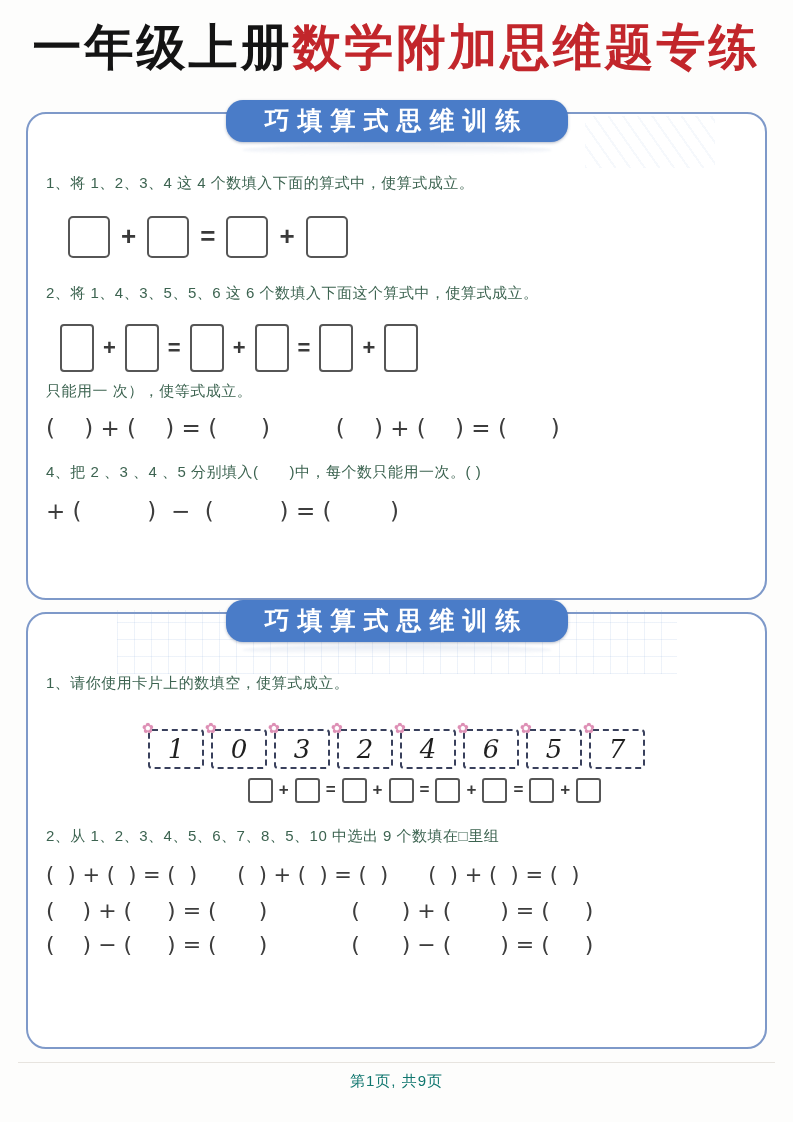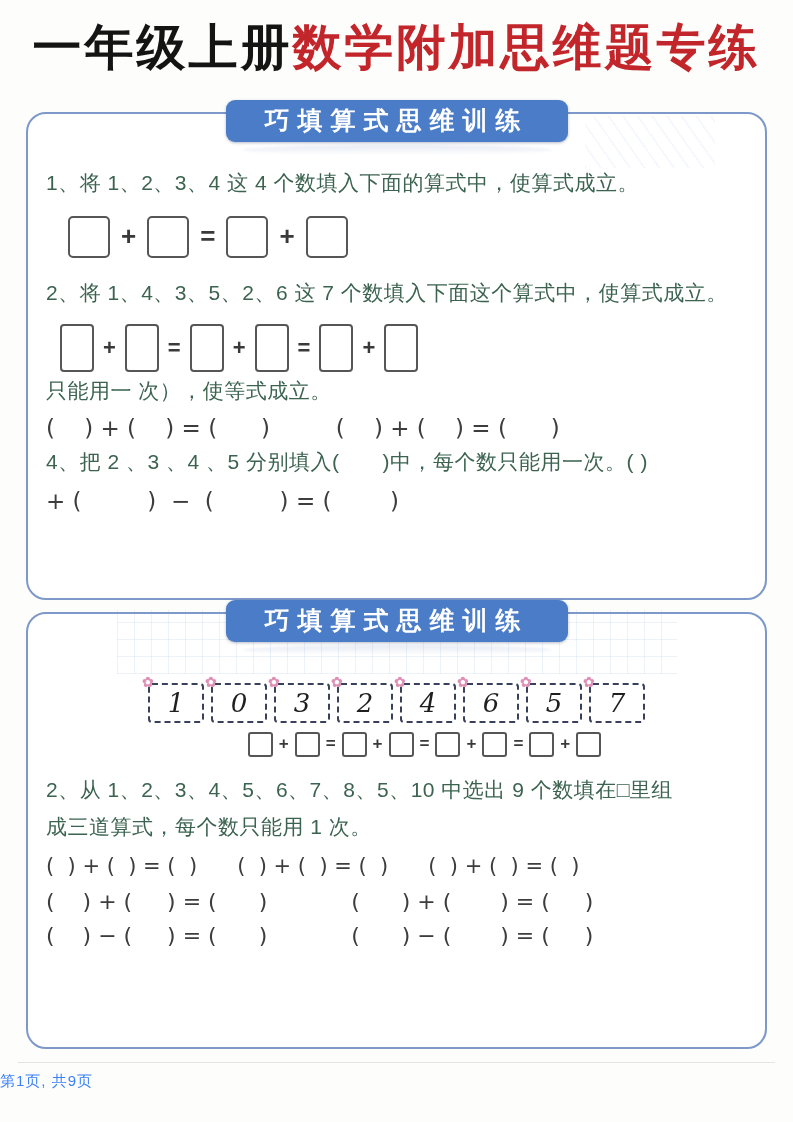--- a/index.html
+++ b/index.html
@@ -21,21 +21,21 @@
   .sec {
     margin:0 26px; background:#ffffff;
     border:2px solid #7e99c9; border-radius:20px;
     padding:0 18px 10px; position:relative;
   }
   .sec1 { margin-top:32px; height:488px; }
   .sec2 { margin-top:12px; height:437px; }
 
   .bar {
     width:342px; height:42px; margin:-14px auto 0;
-    background:#4a7cc8; border-radius:9px;
+    background:#4a7cc8; border-radius:17px;
     color:#ffffff; font-size:25px; font-weight:bold; letter-spacing:8px;
     display:flex; align-items:center; justify-content:center;
     box-shadow:0 1px 3px rgba(40,60,100,.35);
     position:relative; z-index:2; white-space:nowrap;
   }
   .reflect {
     width:310px; height:10px; margin:3px auto 0;
     background:linear-gradient(#c7d2e5, transparent);
     opacity:.45; filter:blur(1px); border-radius:50%;
   }
@@ -48,21 +48,21 @@
   }
   .wm-corner {
     position:absolute; right:50px; top:2px; width:130px; height:52px;
     z-index:1; pointer-events:none; opacity:.5;
     background:
       repeating-linear-gradient(55deg, rgba(150,180,220,.18) 0 2px, transparent 2px 12px);
   }
 
   .ptext {
     position:relative; z-index:2;
-    color:#3c6350; font-size:21px; line-height:37px; letter-spacing:.5px;
+    color:#3c6350; font-size:15px; line-height:37px; letter-spacing:.5px;
   }
   .p1t { margin-top:9px; }
 
   .row { display:flex; align-items:center; position:relative; z-index:2; }
   .row .op { color:#3a3a3a; font-weight:bold; }
   .row .sq { border:2px solid #565656; background:#fff; flex:none; }
 
   .row1 { margin:15px 0 0 22px; gap:11px; }
   .row1 .sq { width:42px; height:42px; border-radius:5px; }
   .row1 .op { font-size:26px; }
@@ -70,21 +70,21 @@
   .row2 { margin:13px 0 0 14px; gap:9px; }
   .row2 .sq { width:34px; height:48px; border-radius:4px; }
   .row2 .op { font-size:22px; }
 
   .eq {
     position:relative; z-index:2;
     font-family:"DejaVu Sans","Liberation Sans",sans-serif;
     color:#3d3d3d; font-size:23px; line-height:30px; white-space:pre;
   }
   .mt4 { margin-top:4px; } .mt6 { margin-top:6px; }
-  .mt10 { } .mt14 { margin-top:14px; } .mt16 { margin-top:16px; }
+  .mt10 { margin-top:10px; } .mt14 { margin-top:14px; } .mt16 { margin-top:16px; }
 
   .cards { display:flex; justify-content:center; gap:7px; margin-top:28px; position:relative; z-index:2; }
   .card {
     width:56px; height:40px; border:2px dashed #39405c; border-radius:4px;
     position:relative; display:flex; align-items:center; justify-content:center;
     background:#fff;
   }
   .card .digit {
     font-family:"DejaVu Serif","Liberation Serif",serif;
     font-style:italic; font-size:26px; color:#1f1f1f;
@@ -94,21 +94,21 @@
     text-shadow:0 0 1px #e8aac6;
   }
   .row3 { margin-top:9px; justify-content:center; gap:6px; transform:translateX(28px); }
   .row3 .sq { width:25px; height:25px; border-radius:3px; }
   .row3 .op { font-size:17px; }
 
   .eq-sm { font-size:21px; }
   .eq-md { font-size:22px; }
 
   .page-split { height:1px; background:#e7e4df; margin:13px 18px 0; }
-  .footer { margin-top:9px; color:#3b82f6; font-size:15px; letter-spacing:1px; }
+  .footer { text-align:center; margin-top:9px; color:#0f766e; font-size:15px; letter-spacing:1px; }
 </style>
 </head>
 <body>
 
 <div class="title">
   <span class="t-black">一年级上册</span><span class="t-red">数学附加思维题专练</span>
 </div>
 
 <div class="sec sec1">
   <div class="wm-corner"></div>
@@ -119,21 +119,21 @@
   <div class="row row1">
       <div class="sq"></div>
       <span class="op">+</span>
       <div class="sq"></div>
       <span class="op">=</span>
       <div class="sq"></div>
       <span class="op">+</span>
       <div class="sq"></div>
     </div>
 
-  <div class="ptext mt16">2、将 1、4、3、5、2、6 这 7 个数填入下面这个算式中，使算式成立。</div>
+  <div class="ptext mt16">2、将 1、4、3、5、5、6 这 6 个数填入下面这个算式中，使算式成立。</div>
   <div class="row row2">
       <div class="sq"></div>
       <span class="op">+</span>
       <div class="sq"></div>
       <span class="op">=</span>
       <div class="sq"></div>
       <span class="op">+</span>
       <div class="sq"></div>
       <span class="op">=</span>
       <div class="sq"></div>
@@ -146,20 +146,21 @@
 
   <div class="ptext mt10">4、把 2 、3 、4 、5 分别填入(　　)中，每个数只能用一次。(        )</div>
   <div class="eq mt6">+ (         )  −  (         ) = (        )</div>
 </div>
 
 <div class="sec sec2">
   <div class="wm-grid"></div>
   <div class="bar">巧填算式思维训练</div>
   <div class="reflect"></div>
 
+  <div class="ptext p1t">1、请你使用卡片上的数填空，使算式成立。</div>
   <div class="cards">
       <div class="card">
         <span class="pin">✿</span>
         <span class="digit">1</span>
       </div>
       <div class="card">
         <span class="pin">✿</span>
         <span class="digit">0</span>
       </div>
       <div class="card">
@@ -199,21 +200,20 @@
       <div class="sq"></div>
       <span class="op">+</span>
       <div class="sq"></div>
       <span class="op">=</span>
       <div class="sq"></div>
       <span class="op">+</span>
       <div class="sq"></div>
     </div>
 
   <div class="ptext mt14">2、从 1、2、3、4、5、6、7、8、5、10 中选出 9 个数填在□里组</div>
-  <div class="ptext">成三道算式，每个数只能用 1 次。</div>
   <div class="eq eq-sm mt6">(  ) + (  ) = (  )      (  ) + (  ) = (  )      (  ) + (  ) = (  )</div>
 
   <div class="eq eq-md mt6">(    ) + (     ) = (      )            (      ) + (       ) = (     )</div>
   <div class="eq eq-md mt4">(    ) − (     ) = (      )            (      ) − (       ) = (     )</div>
 </div>
 
 <div class="page-split"></div>
 <div class="footer">第1页, 共9页</div>
 
 </body></html>

